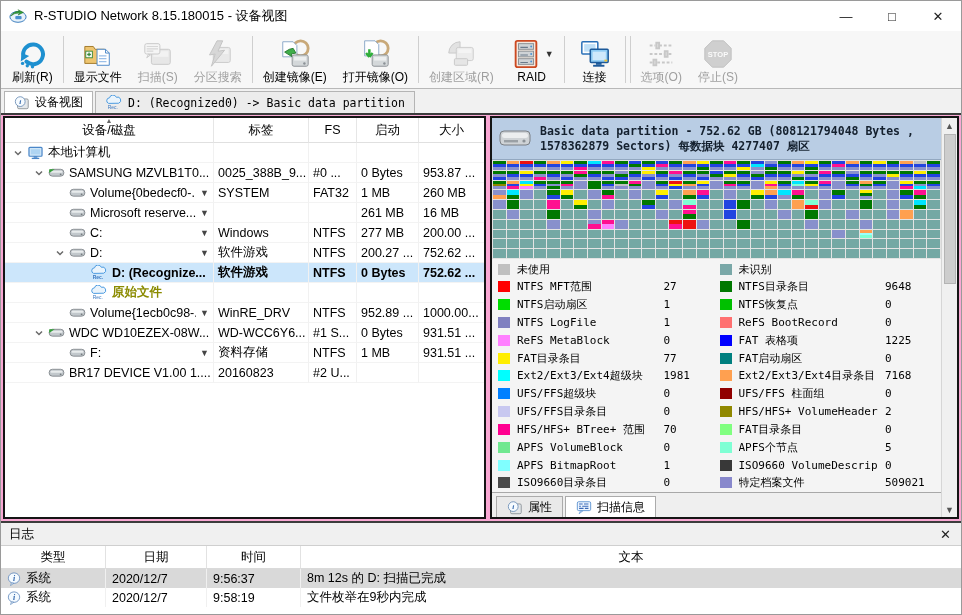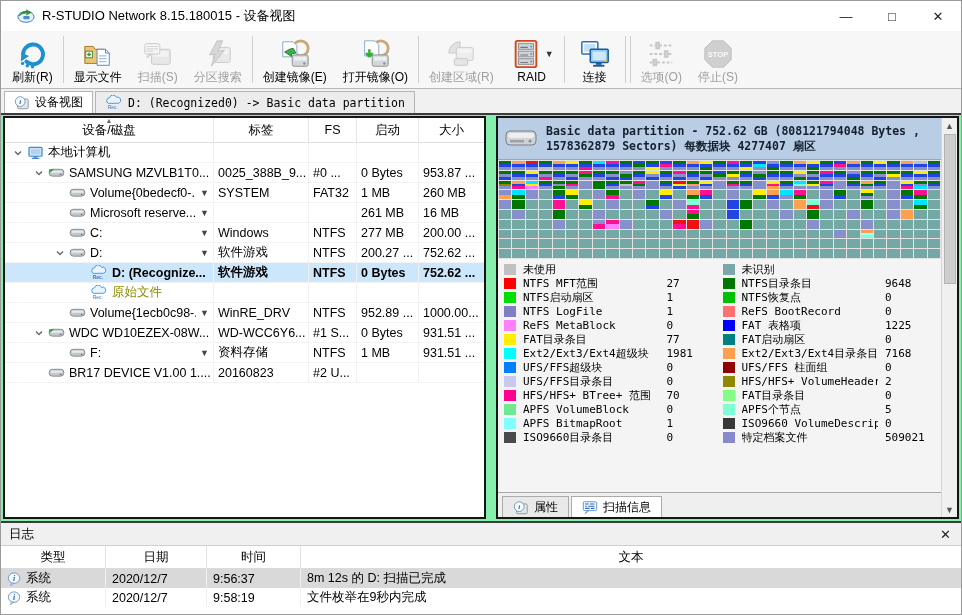--- a/index.html
+++ b/index.html
@@ -5,21 +5,21 @@
   * { box-sizing: border-box; }
   html,body { margin:0; padding:0; }
   body {
     width:962px; height:615px; overflow:hidden;
     font-family:"Liberation Sans", sans-serif; font-size:12px; color:#000;
     background:#fff;
   }
   .window { width:962px; height:615px; border:1px solid #9a9a9a; display:flex; flex-direction:column; background:#fff; }
 
   
-  .titlebar { height:30px; display:flex; align-items:center; padding-left:16px; background:#fff; flex:none; }
+  .titlebar { height:30px; display:flex; align-items:center; padding-left:8px; background:#fff; flex:none; }
   .title-icon { width:18px; height:16px; margin-right:7px; }
   .title-text { font-size:13px; }
   .win-controls { margin-left:auto; display:flex; height:100%; }
   .win-btn { width:46px; display:flex; align-items:center; justify-content:center; font-size:13px; color:#222; }
 
   
   .menubar { height:25px; display:flex; align-items:center; padding-left:6px; background:#fff; border-bottom:1px solid #e4e4e4; flex:none; }
   .menu-item { padding:3px 10px; font-size:12.5px; }
 
   
@@ -33,51 +33,51 @@
   .tb-dd { font-size:9px; color:#333; margin-left:3px; align-self:center; }
   .tb-main { display:flex; align-items:center; }
 
   
   .tabbar { height:26px; background:#f1f1f1; display:flex; align-items:flex-end; padding-left:3px; border-bottom:2px solid #3c3c3c; flex:none; }
   .vtab { display:flex; align-items:center; gap:5px; padding:2px 9px; height:22px; border:1px solid #b4b4b4; border-bottom:none; background:#ececec; margin-right:2px; white-space:nowrap; }
   .vtab.active { background:#fff; }
   .vtab .mono { font-family:"DejaVu Sans Mono", monospace; font-size:11.5px; }
 
   
-  .main { flex:1; min-height:0; display:flex; background:#86efac; padding:1px 2px 2px 2px; gap:10px; }
+  .main { flex:1; min-height:0; display:flex; background:#f9a8d4; padding:1px 2px 2px 2px; gap:4px; }
 
   
   .left-panel { width:483px; flex:none; border:2px solid #151515; background:#fff; display:flex; flex-direction:column; }
   .tree-header { display:grid; grid-template-columns:209px 95px 48px 62px 1fr; height:25px; flex:none; }
   .th { position:relative; display:flex; align-items:center; justify-content:center; border-right:1px solid #e6e6e6; border-bottom:1px solid #e0e0e0; font-size:12.5px; }
   .th .sort { position:absolute; top:-1px; left:50%; transform:translateX(-50%); font-size:7px; color:#666; }
   .tree-body { flex:1; overflow:hidden; }
   .trow { display:grid; grid-template-columns:209px 95px 48px 62px 1fr; height:20px; align-items:stretch; }
   .tcell { display:flex; align-items:center; padding:0 4px; white-space:nowrap; overflow:hidden; border-right:1px solid #f1f1f1; border-bottom:1px solid #f3f3f3; font-size:12.5px; }
   .tcell.name { gap:4px; padding-right:2px; }
   .trow.selected .tcell { background:#cce6fb; }
   .trow.bold { font-weight:bold; }
-  .trow.olive .nm { color:#8b8b00; font-weight:normal; }
+  .trow.olive .nm { color:#8b8b00; font-weight:bold; }
   .chev { width:10px; height:10px; flex:none; }
   .chev svg { display:block; }
   .ind { flex:none; }
   .nm { overflow:hidden; text-overflow:clip; }
   .dd-arrow { margin-left:auto; font-size:9px; color:#444; padding-right:2px; }
   .ticon { flex:none; display:flex; }
 
   
   .right-panel { flex:1; min-width:0; border:2px solid #151515; background:#fff; display:flex; }
   .rp-content { flex:1; min-width:0; display:flex; flex-direction:column; }
   .info-header { background:#b9cde4; border-bottom:1px solid #93a8c0; display:flex; gap:8px; align-items:center; padding:3px 6px; height:42px; flex:none; }
   .info-header .txt { font-family:"DejaVu Sans Mono", monospace; font-size:11.5px; font-weight:700; line-height:1.3; color:#14202e; }
   .block-map { flex:none; height:99px; display:grid; grid-template-columns:repeat(33,1fr); gap:1px; padding:1px; background:#e3e3e3; }
   .bm-cell { background:#74a8a4; display:flex; flex-direction:column; overflow:hidden; }
   .bm-cell i { flex:1; display:block; }
   .legend { flex:1; min-height:0; background:#f4f4f4; display:flex; padding:3px 4px 2px 6px; gap:4px; }
-  .leg-col { flex:1; min-width:0; display:flex; flex-direction:column; justify-content:flex-start; }
+  .leg-col { flex:1; min-width:0; display:flex; flex-direction:column; justify-content:space-between; }
   .leg-row { display:flex; align-items:center; gap:7px; height:14px; font-family:"DejaVu Sans Mono", monospace; font-size:11px; white-space:nowrap; }
   .swatch { width:12px; height:11px; flex:none; }
   .leg-label { overflow:hidden; flex:1; }
   .leg-count { width:52px; flex:none; }
   .rp-tabs { height:25px; flex:none; background:#efefef; border-top:1px solid #a8a8a8; display:flex; align-items:flex-end; padding-left:4px; }
   .rp-tab { display:flex; align-items:center; gap:5px; height:21px; padding:2px 10px; border:1px solid #ababab; border-bottom:none; background:#e9e9e9; margin-right:2px; }
   .rp-tab.active { background:#fff; }
   .rp-scroll { width:16px; flex:none; background:#f0f0f0; border-left:1px solid #d6d6d6; display:flex; flex-direction:column; align-items:center; }
   .sb-arrow { height:15px; width:100%; display:flex; align-items:center; justify-content:center; font-size:9px; color:#555; }
   .sb-thumb { width:12px; height:150px; background:#cdcdcd; border:1px solid #b4b4b4; margin-top:1px; }

